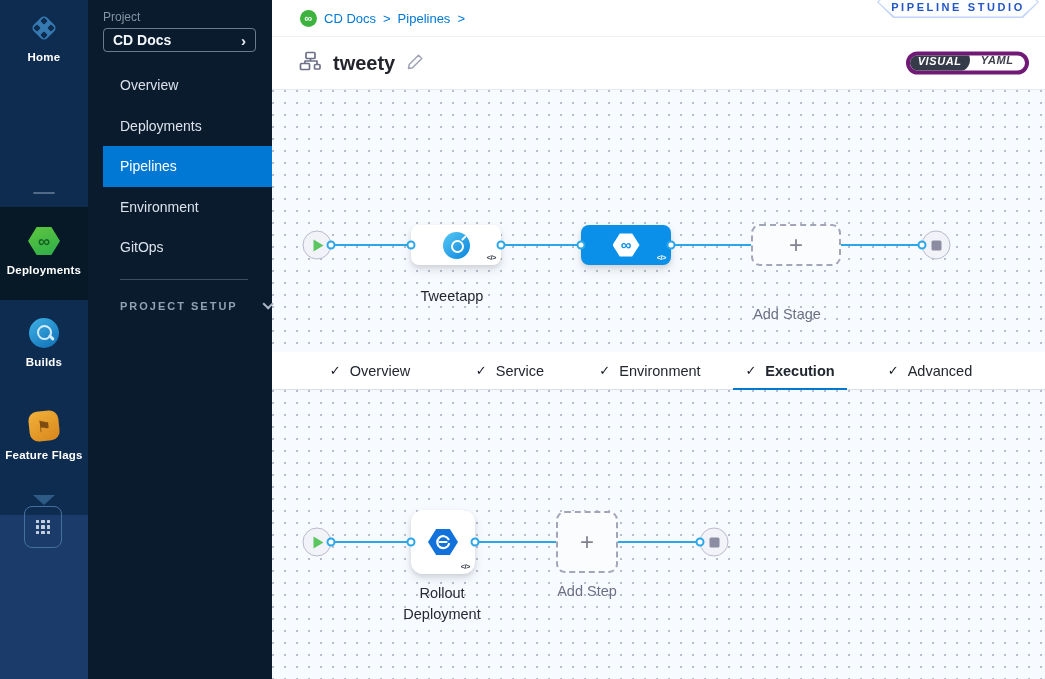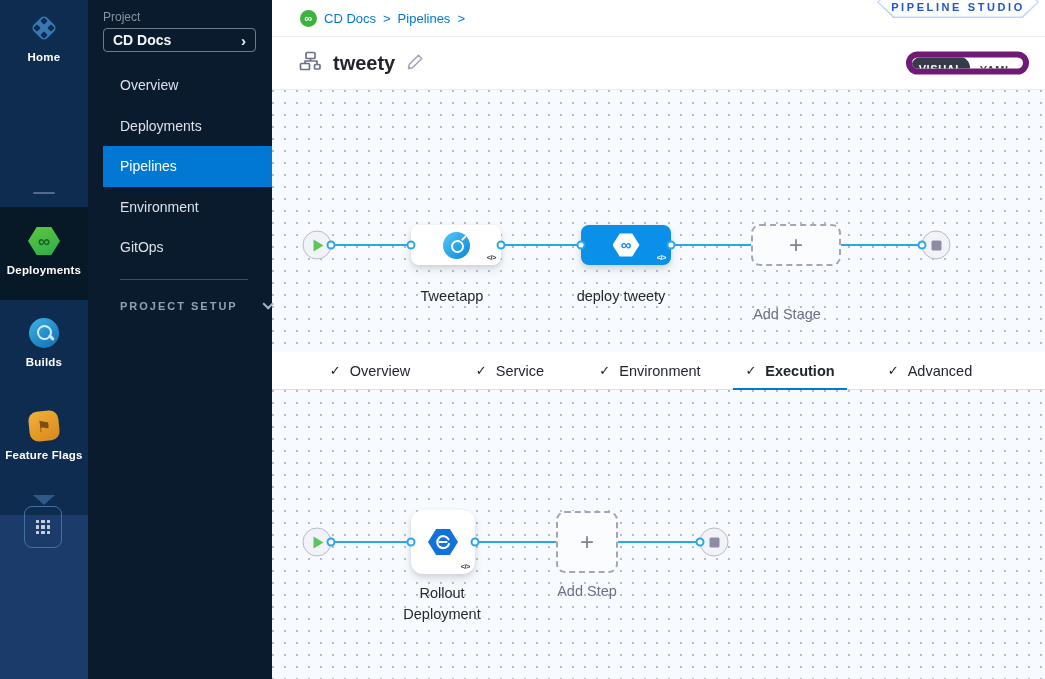--- a/index.html
+++ b/index.html
@@ -46,21 +46,21 @@
   .crumb { display:flex; align-items:center; gap:7px; font-size:13px; font-weight:500; color:#0278D5; }
   .cd-dot { width:17px; height:17px; border-radius:50%; background:#3CB33F; color:#fff; display:flex; align-items:center; justify-content:center; font-size:11px; font-weight:700; line-height:1; }
   .crumb a { color:#0278D5; text-decoration:none; cursor:pointer; }
   .studio-badge { position:absolute; top:-14px; right:6px; width:162px; height:32px; z-index:3; }
   .studio-badge .shape { position:absolute; inset:0; background:#C2D5F8; clip-path:polygon(10% 0,90% 0,100% 50%,90% 100%,10% 100%,0 50%); }
   .studio-badge .shape-inner { position:absolute; inset:1.5px; background:#FDFEFF; clip-path:polygon(10% 0,90% 0,100% 50%,90% 100%,10% 100%,0 50%); }
   .studio-badge .btxt { position:absolute; left:0; right:0; bottom:5px; text-align:center; font-size:11px; font-weight:700; letter-spacing:2.6px; color:#2356C4; }
 
   .title-row { position:relative; height:53px; border-bottom:1px solid #E8EAF1; display:flex; align-items:center; padding-left:26px; gap:11px; }
   .title-txt { font-size:20px; font-weight:700; color:#23242C; }
-  .view-toggle { position:absolute; right:16px; top:50%; transform:translateY(-50%); width:123px; height:23px; border:6px solid #701a75; border-radius:12px; background:#fff; display:flex; align-items:flex-start; overflow:hidden; }
+  .view-toggle { position:absolute; right:16px; top:50%; transform:translateY(-50%); width:123px; height:23px; border:4px solid #701a75; border-radius:12px; background:#fff; display:flex; align-items:flex-end; overflow:hidden;font-style:italic; }
   .seg { flex:1; height:23px; display:flex; align-items:center; justify-content:center; font-size:11px; font-weight:700; letter-spacing:.6px; cursor:pointer; }
   .seg.sel { background:#363B49; color:#fff; border-radius:12px; margin:-1px; flex:1.1; }
   .seg.unsel { color:#3C3E4B; }
 
   
   .canvas { position:relative; background-color:#F7FAFE; background-image:radial-gradient(circle at 1px 1px,#B5BDCB 1px,rgba(0,0,0,0) 1.2px); background-size:12px 12px; overflow:hidden; }
   .canvas1 { height:262px; }
   .canvas2 { height:290px; }
   .edge { position:absolute; height:2px; background:#2BA7E9; }
   .port { position:absolute; width:9px; height:9px; border-radius:50%; background:#fff; border:2px solid #2BA7E9; transform:translate(-50%,-50%); z-index:3; }
@@ -244,21 +244,20 @@
       </div>
 
       <span class="port" style="left:59px; top:155px;"></span>
       <span class="port" style="left:139px; top:155px;"></span>
       <span class="port" style="left:229px; top:155px;"></span>
       <span class="port" style="left:309px; top:155px;"></span>
       <span class="port" style="left:399px; top:155px;"></span>
       <span class="port" style="left:650px; top:155px;"></span>
 
       <div class="node-label" style="left:180px; top:196px; width:120px;">Tweetapp</div>
-      <div class="node-label" style="left:349px; top:196px; width:140px;">deploy tweety</div>
       <div class="node-label grey" style="left:515px; top:194px; width:120px;margin-top:20px;">Add Stage</div>
     </div>
 
     <div class="tabstrip">
       <div class="tab">
         <span class="chk">✓</span>
         <span>Overview</span>
       </div>
       <div class="tab">
         <span class="chk">✓</span>

